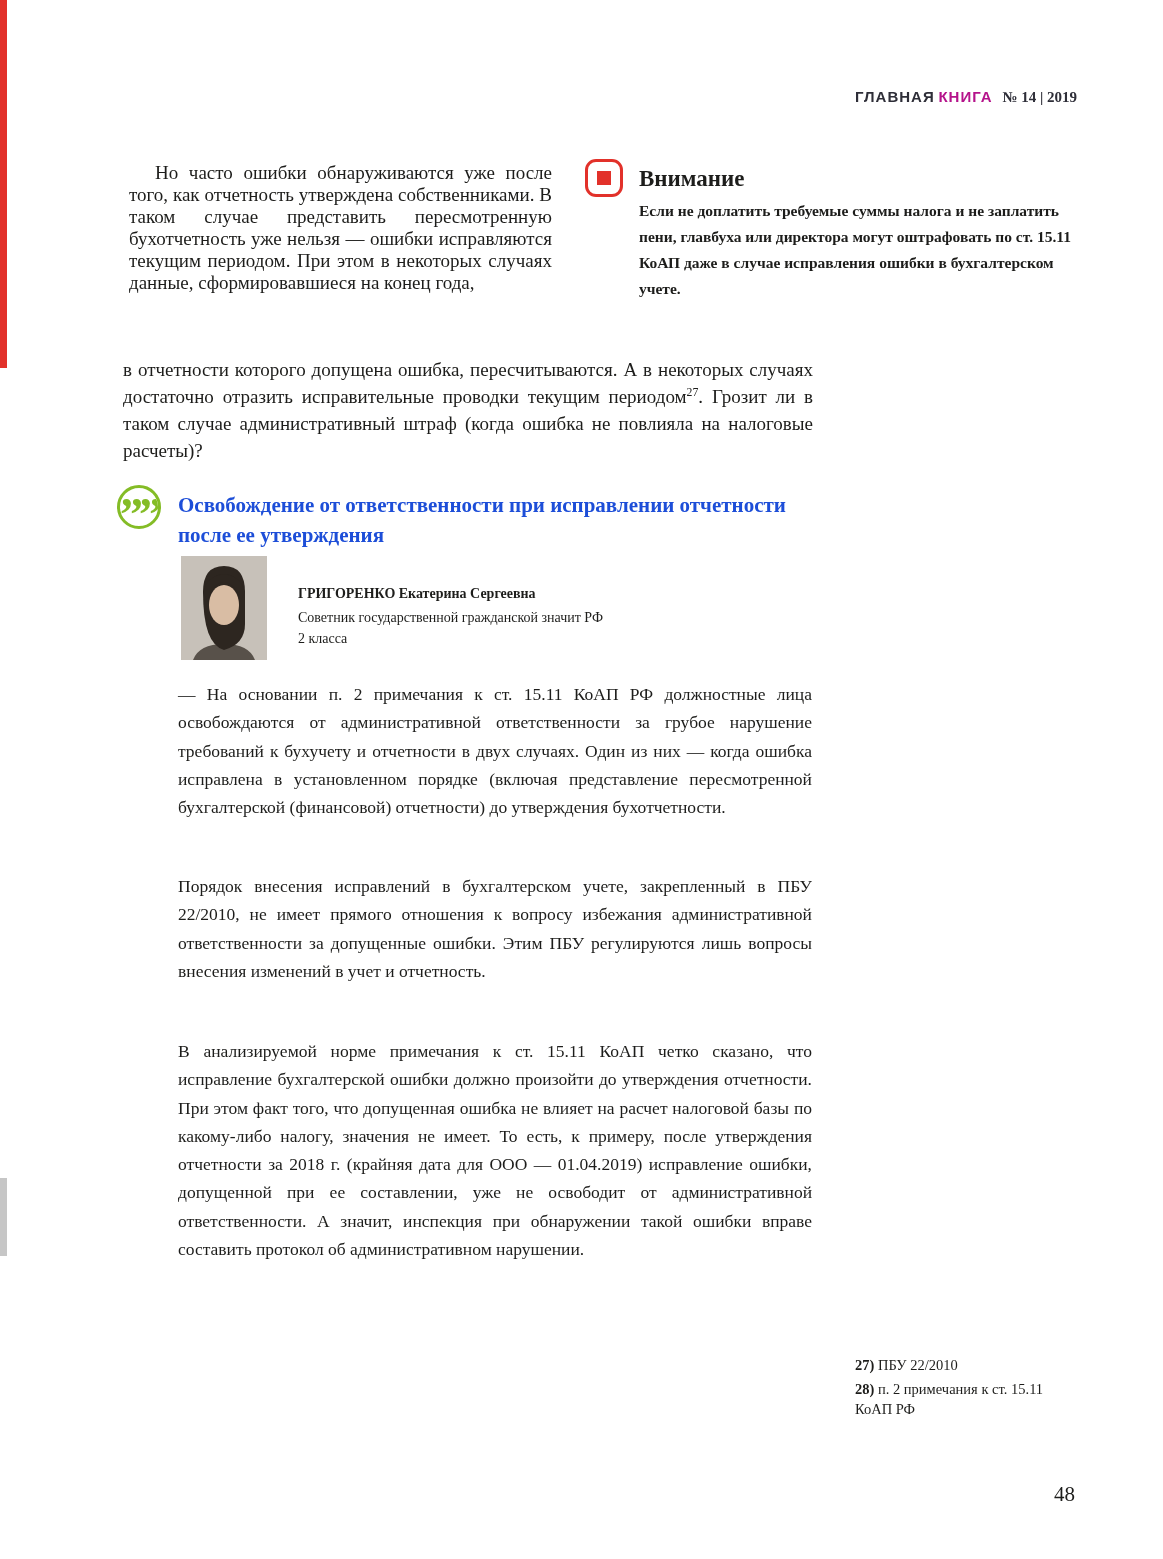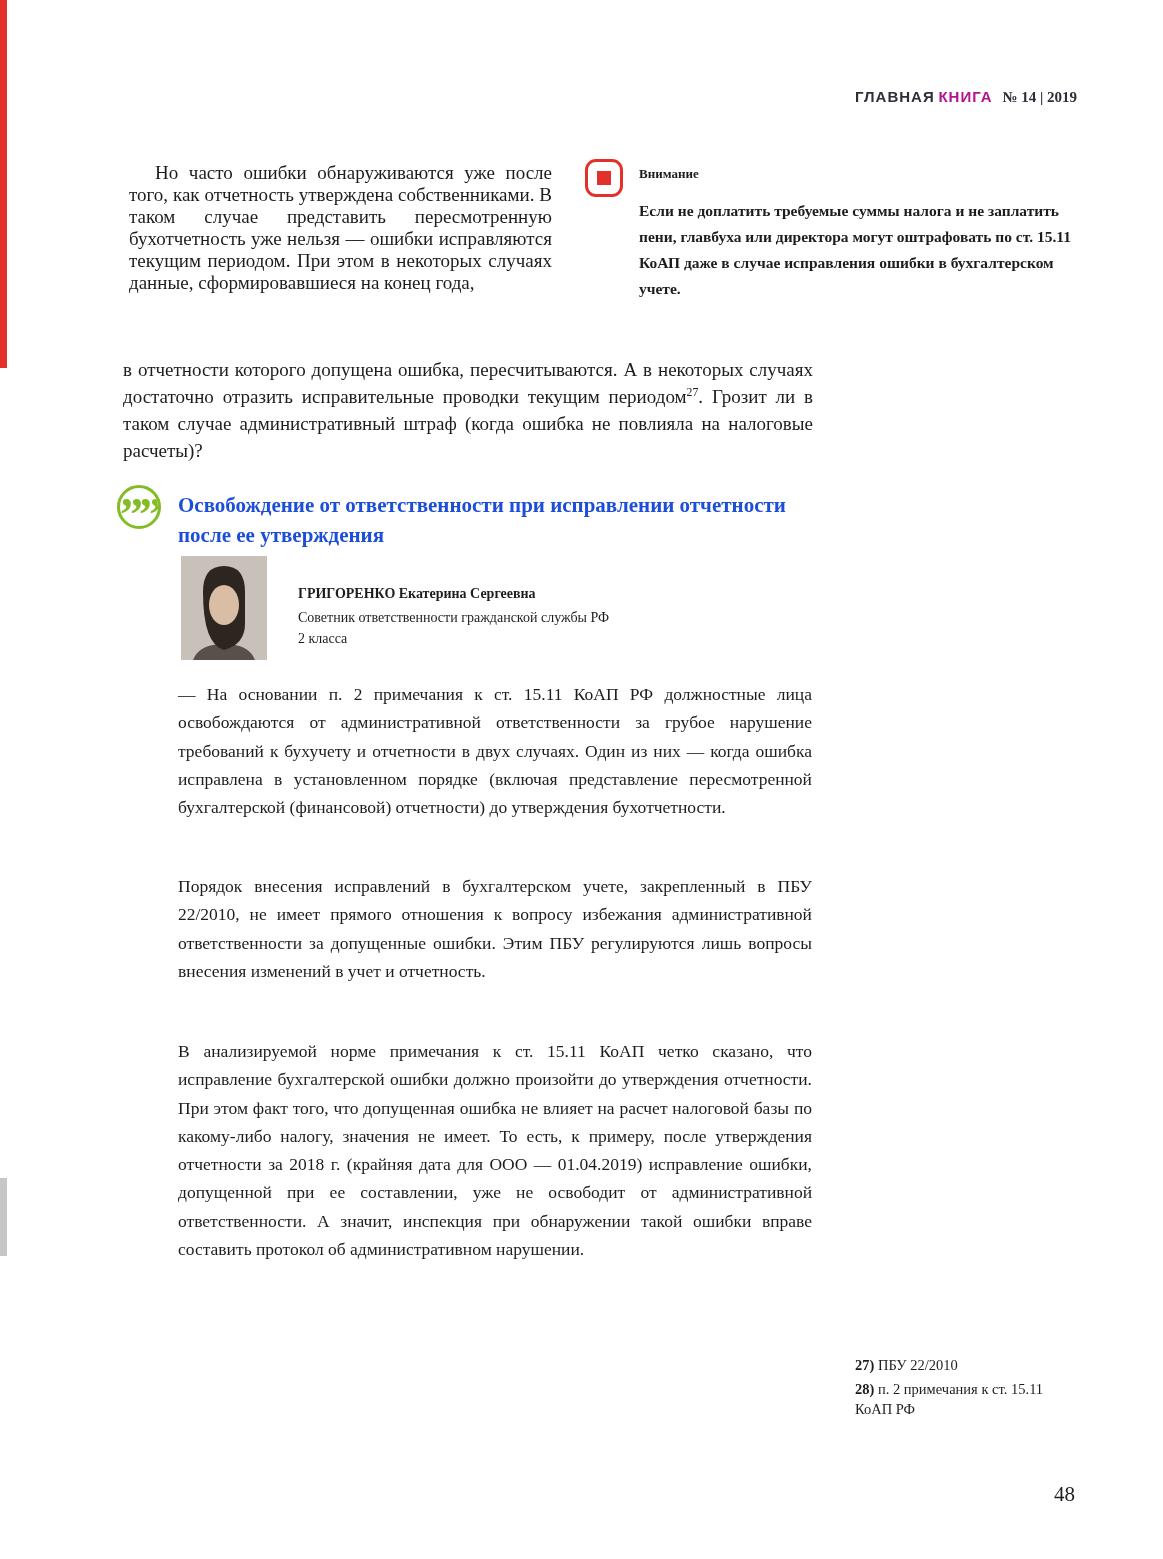--- a/index.html
+++ b/index.html
@@ -26,21 +26,21 @@
   sup { font-size:0.62em; vertical-align:super; line-height:0; }
 
   .att-icon {
     position:absolute; left:585px; top:159px; width:38px; height:38px;
     border:3px solid #e2312a; border-radius:11px;
     display:flex; align-items:center; justify-content:center; background:#fff;
   }
   .att-icon-inner { width:14px; height:14px; background:#e2312a; }
   .att-title {
     position:absolute; left:639px; top:166px;
-    font-size:13px; font-weight:bold; color:#1d1d1b;
+    font-size:23px; font-weight:bold; color:#1d1d1b;
   }
   .att-body {
     position:absolute; left:639px; top:198px; width:440px;
     font-size:15.5px; font-weight:bold; line-height:26px; color:#1d1d1b;
   }
 
   .quote-icon {
     position:absolute; left:117px; top:485px; width:44px; height:44px;
     border:3px solid #84bc26; border-radius:50%; background:#ffffff;
     display:flex; align-items:flex-start; justify-content:center; overflow:hidden;
@@ -124,21 +124,21 @@
       <path d="M22 36 Q22 10 43 10 Q64 10 64 36 L64 68 Q64 88 43 94 Q22 88 22 36 Z" fill="#2d2620"></path>
       <ellipse cx="43" cy="49" rx="15" ry="20" fill="#d9bda4"></ellipse>
       <path d="M28 40 Q29 22 43 22 Q57 22 58 40 L58 30 Q54 18 43 18 Q32 18 28 30 Z" fill="#2d2620"></path>
       <path d="M22 36 Q26 20 43 18 L43 26 Q30 28 27 46 Z" fill="#2d2620"></path>
       <path d="M64 36 Q60 20 43 18 L43 26 Q56 28 59 46 Z" fill="#2d2620"></path>
     </svg>
   </div>
 
   <div class="expert-info">
     <div class="expert-name">ГРИГОРЕНКО Екатерина Сергеевна</div>
-    <div class="expert-title">Советник ответственности гражданской службы РФ</div>
+    <div class="expert-title">Советник государственной гражданской значит РФ</div>
     <div class="expert-title">2 класса</div>
   </div>
 
   <div class="iv-para iv-p0">— На основании п. 2 примечания к ст. 15.11 КоАП РФ должностные лица освобождаются от административной ответственности за грубое нарушение требований к бухучету и отчетности в двух случаях. Один из них — когда ошибка исправлена в установленном порядке (включая представление пересмотренной бухгалтерской (финансовой) отчетности) до утверждения бухотчетности.</div>
   <div class="iv-para iv-p1">Порядок внесения исправлений в бухгалтерском учете, закрепленный в ПБУ 22/2010, не имеет прямого отношения к вопросу избежания административной ответственности за допущенные ошибки. Этим ПБУ регулируются лишь вопросы внесения изменений в учет и отчетность.</div>
   <div class="iv-para iv-p2">В анализируемой норме примечания к ст. 15.11 КоАП четко сказано, что исправление бухгалтерской ошибки должно произойти до утверждения отчетности. При этом факт того, что допущенная ошибка не влияет на расчет налоговой базы по какому-либо налогу, значения не имеет. То есть, к примеру, после утверждения отчетности за 2018 г. (крайняя дата для ООО — 01.04.2019) исправление ошибки, допущенной при ее составлении, уже не освободит от административной ответственности. А значит, инспекция при обнаружении такой ошибки вправе составить протокол об административном нарушении.</div>
 
 
   <div class="footnotes">
     <div class="footnote">

